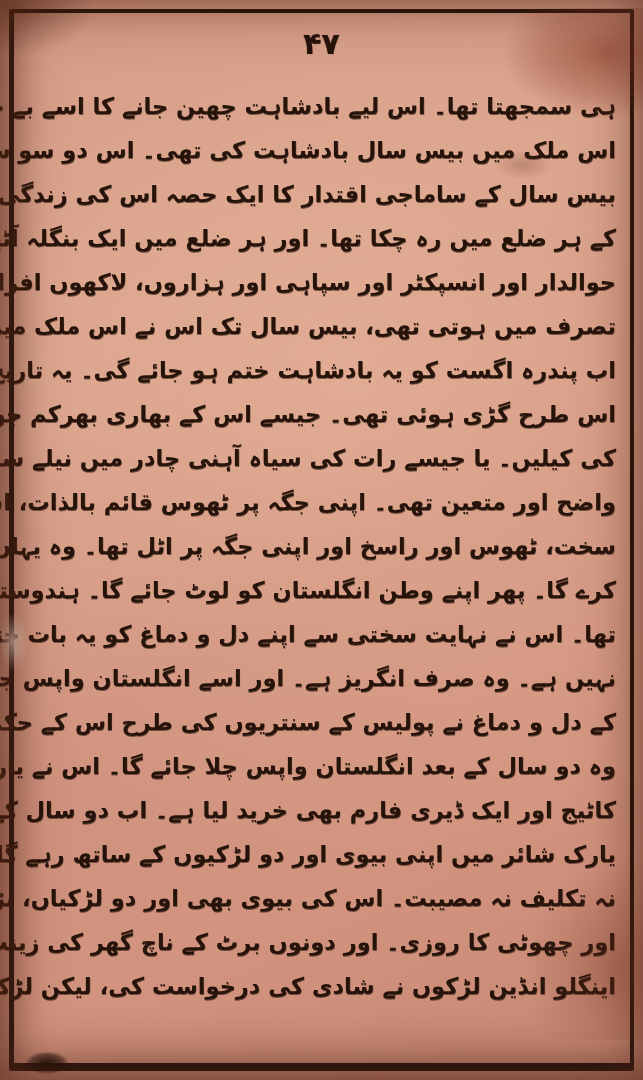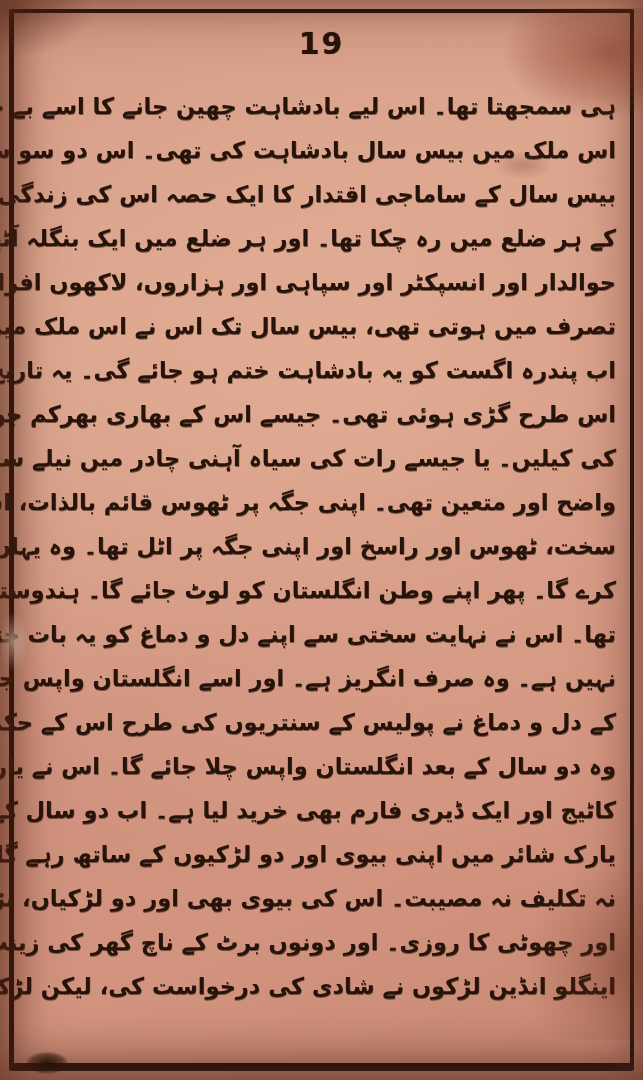--- a/index.html
+++ b/index.html
@@ -113,21 +113,21 @@
     background: radial-gradient(ellipse, rgba(90,40,22,0.25), rgba(90,40,22,0) 70%);
   }
 </style>
 </head>
 <body>
 
 <div class="scan">
 
   <div class="frame"></div>
 
-  <div class="page-number">19</div>
+  <div class="page-number">۴۷</div>
 
   <div class="text-block">
       <div class="text-line">ہی سمجھتا تھا۔ اس لیے بادشاہت چھین جانے کا اسے بے حد ملال تھا۔ اس نے</div>
       <div class="text-line">اس ملک میں بیس سال بادشاہت کی تھی۔ اس دو سو سال کی شہنشاہیت میں</div>
       <div class="text-line">بیس سال کے ساماجی اقتدار کا ایک حصہ اس کی زندگی میں بھی آیا تھا۔ وہ پنجاب</div>
       <div class="text-line">کے ہر ضلع میں رہ چکا تھا۔ اور ہر ضلع میں ایک بنگلہ آٹھ دس نوکر، بیسیوں تھانے اور</div>
       <div class="text-line">حوالدار اور انسپکٹر اور سپاہی اور ہزاروں، لاکھوں افراد پر مشتمل مخلوق اس کے</div>
       <div class="text-line">تصرف میں ہوتی تھی، بیس سال تک اس نے اس ملک میں بادشاہت کی تھی اور</div>
       <div class="text-line">اب پندرہ اگست کو یہ بادشاہت ختم ہو جائے گی۔ یہ تاریخ اس کے حافظے میں</div>
       <div class="text-line">اس طرح گڑی ہوئی تھی۔ جیسے اس کے بھاری بھرکم جوتے کے تلوے میں لوہے</div>

